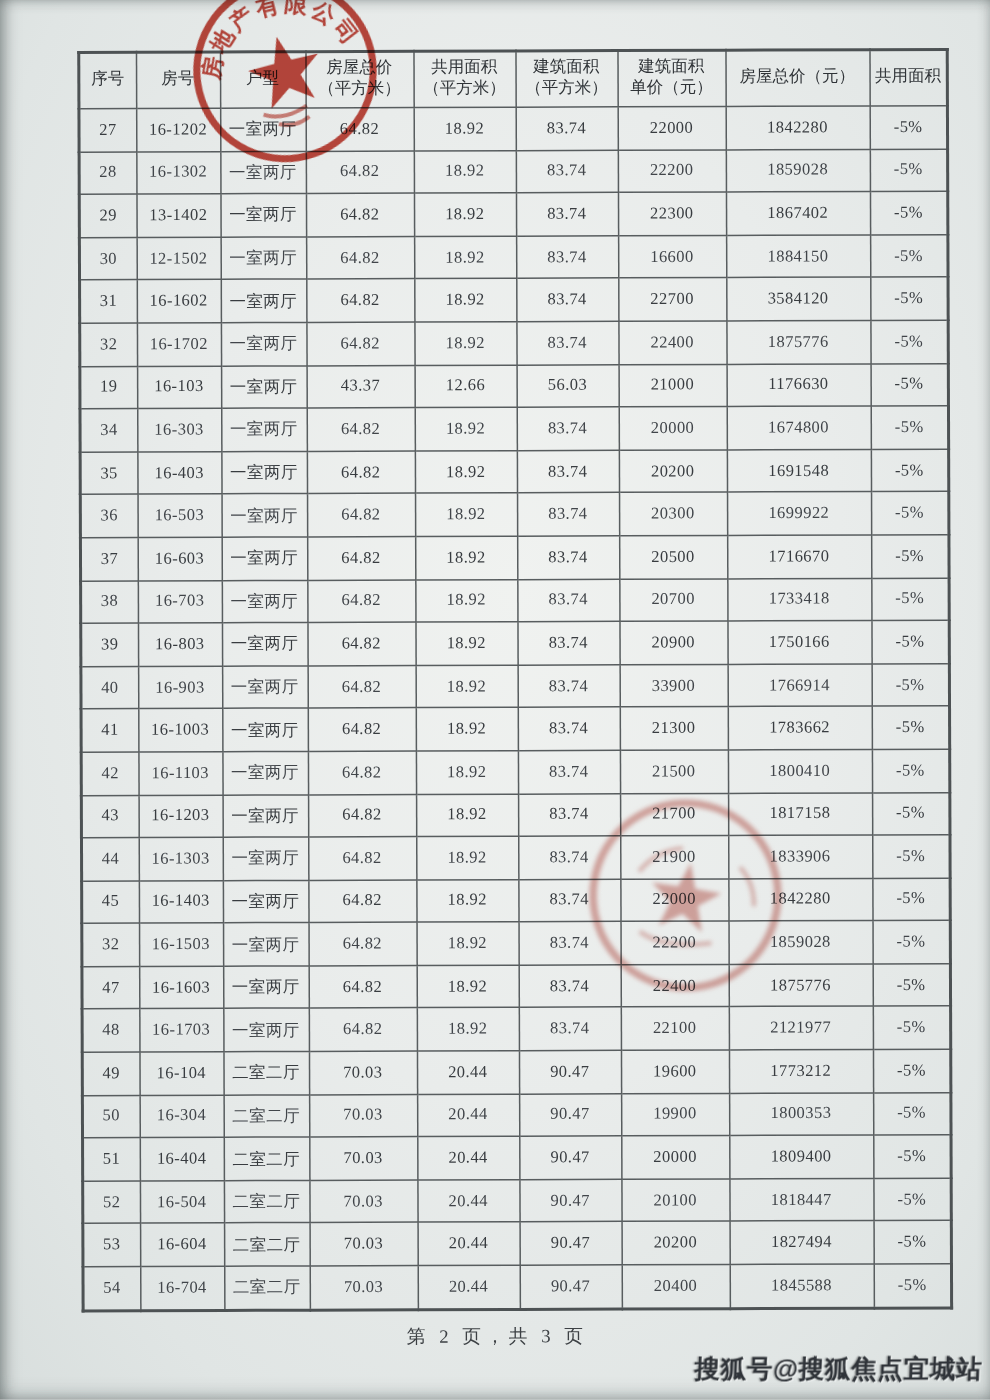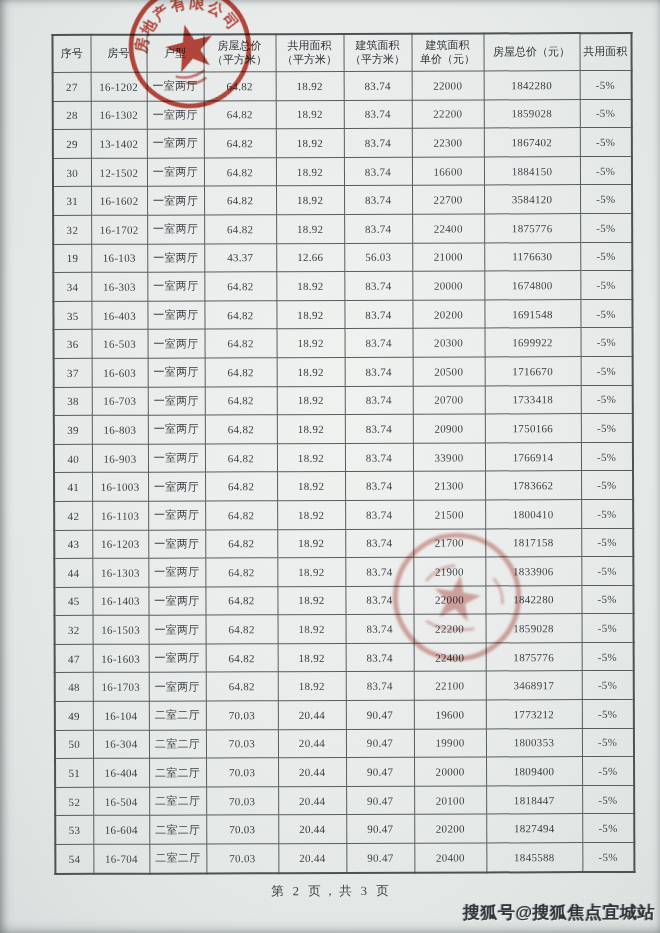--- a/index.html
+++ b/index.html
@@ -330,21 +330,21 @@
             <td>-5%</td>
           </tr>
           <tr>
             <td>48</td>
             <td>16-1703</td>
             <td>一室两厅</td>
             <td>64.82</td>
             <td>18.92</td>
             <td>83.74</td>
             <td>22100</td>
-            <td>3468917</td>
+            <td>2121977</td>
             <td>-5%</td>
           </tr>
           <tr>
             <td>49</td>
             <td>16-104</td>
             <td>二室二厅</td>
             <td>70.03</td>
             <td>20.44</td>
             <td>90.47</td>
             <td>19600</td>

